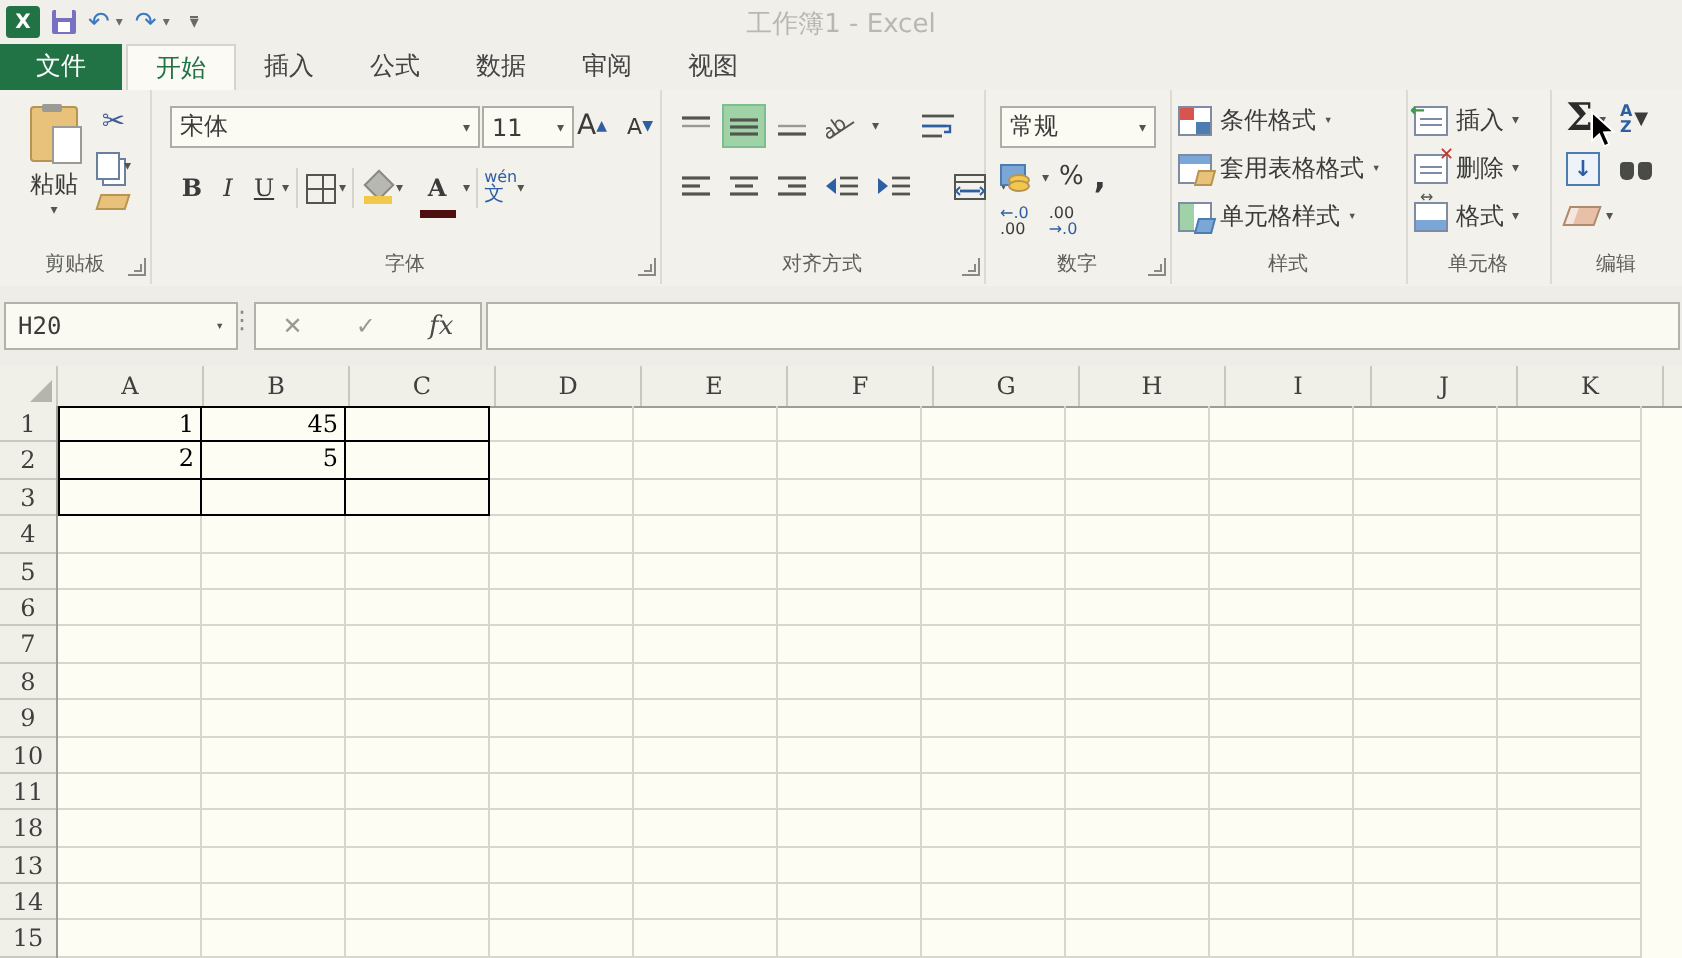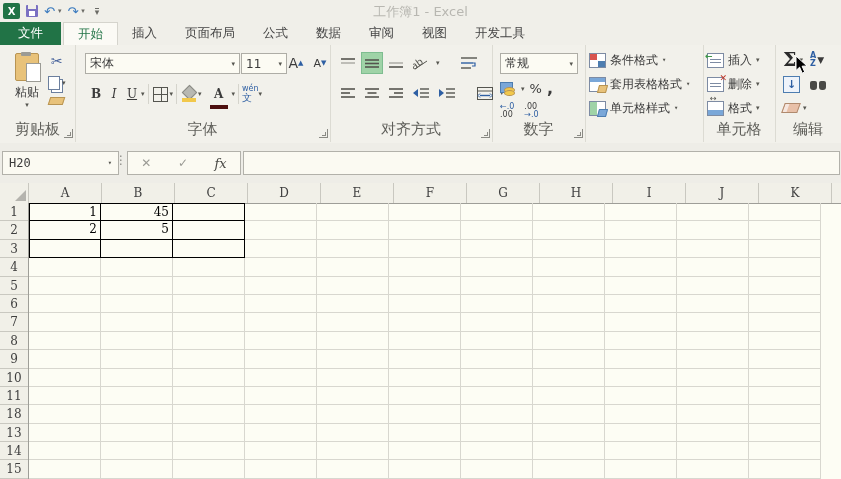--- a/index.html
+++ b/index.html
@@ -19,21 +19,21 @@
   .qat-more{font-size:9px;color:#6b6b66;border-top:1px solid #6b6b66;line-height:6px;margin-left:4px;}
   .wtitle{position:absolute;left:0;right:0;top:3px;text-align:center;color:#b8b7b1;font-size:13px;}
   
   .tabs{position:absolute;left:0;top:22px;width:100%;height:23px;display:flex;align-items:stretch;}
   .tab{padding:0 14px;display:flex;align-items:center;font-size:12.5px;color:#444;cursor:default;}
   .tab-file{background:#217346;color:#fff;padding:0 18px;}
   .tab-active{background:#fbfaf5;color:#217346;border:1px solid #d5d4cd;border-bottom:none;}
   
   .ribbon{position:absolute;left:0;top:45px;width:100%;height:98px;background:#f2f1eb;border-bottom:1px solid #cfcec6;}
   .rgroup{position:absolute;top:0;height:97px;border-right:1px solid #dcdbd3;}
-  .glabel{position:absolute;bottom:3px;left:0;right:0;text-align:center;font-size:15px;color:#5f5f5a;}
+  .glabel{position:absolute;bottom:3px;left:0;right:0;text-align:center;font-size:10px;color:#5f5f5a;}
   .launcher{position:absolute;right:2px;bottom:4px;width:8px;height:8px;border-right:1px solid #8a8a84;border-bottom:1px solid #8a8a84;}
   .launcher:before{content:"";position:absolute;right:1px;bottom:1px;width:3px;height:3px;border-right:1px solid #8a8a84;border-bottom:1px solid #8a8a84;}
   .caret{font-size:7px;color:#55554f;}
   .rbtn{display:inline-flex;align-items:center;justify-content:center;}
   
   .paste-big{position:absolute;left:8px;top:8px;width:38px;text-align:center;}
   .clip-ic{width:22px;height:26px;background:#e8c27a;border:1px solid #b89453;border-radius:2px;margin:0 auto;position:relative;}
   .clip-ic:before{content:"";position:absolute;left:5px;top:-2px;width:10px;height:4px;background:#9b9b95;border-radius:1px;}
   .clip-ic:after{content:"";position:absolute;right:-3px;bottom:-2px;width:13px;height:17px;background:#fff;border:1px solid #9b9b95;}
   .scissors{color:#44609a;font-size:14px;}
@@ -133,26 +133,24 @@
       <span class="qat-more">▾</span>
     </div>
     <div class="wtitle">工作簿1 - Excel</div>
   </div>
 
   <div class="tabs">
     <div class="tab tab-file">文件</div>
     <div style="width:2px"></div>
     <div class="tab tab-active">开始</div>
     <div class="tab">插入</div>
-    <div class="tab">页面布局</div>
     <div class="tab">公式</div>
     <div class="tab">数据</div>
     <div class="tab">审阅</div>
     <div class="tab">视图</div>
-    <div class="tab">开发工具</div>
   </div>
 
   <div class="ribbon">
 
     <div class="rgroup" style="left:0;width:75px;">
       <div class="paste-big">
         <div class="clip-ic"></div>
         <div style="margin-top:3px;font-size:12px;"><span>粘贴</span></div>
         <div class="caret">▾</div>
       </div>
@@ -343,20 +341,21 @@
           <span class="sic sic-tbl"></span>
           <span>套用表格格式</span>
             <span class="caret">▾</span>
         </div>
         <div class="stackbtn">
           <span class="sic sic-cs"></span>
           <span>单元格样式</span>
             <span class="caret">▾</span>
         </div>
       </div>
+      <div class="glabel">样式</div>
     </div>
 
     <div class="rgroup" style="left:703px;width:72px;">
       <div style="position:absolute;left:0;top:3px;">
         <div class="stackbtn">
           <span class="sic sic-ins"></span>
           <span>插入</span>
             <span class="caret">▾</span>
         </div>
         <div class="stackbtn">

